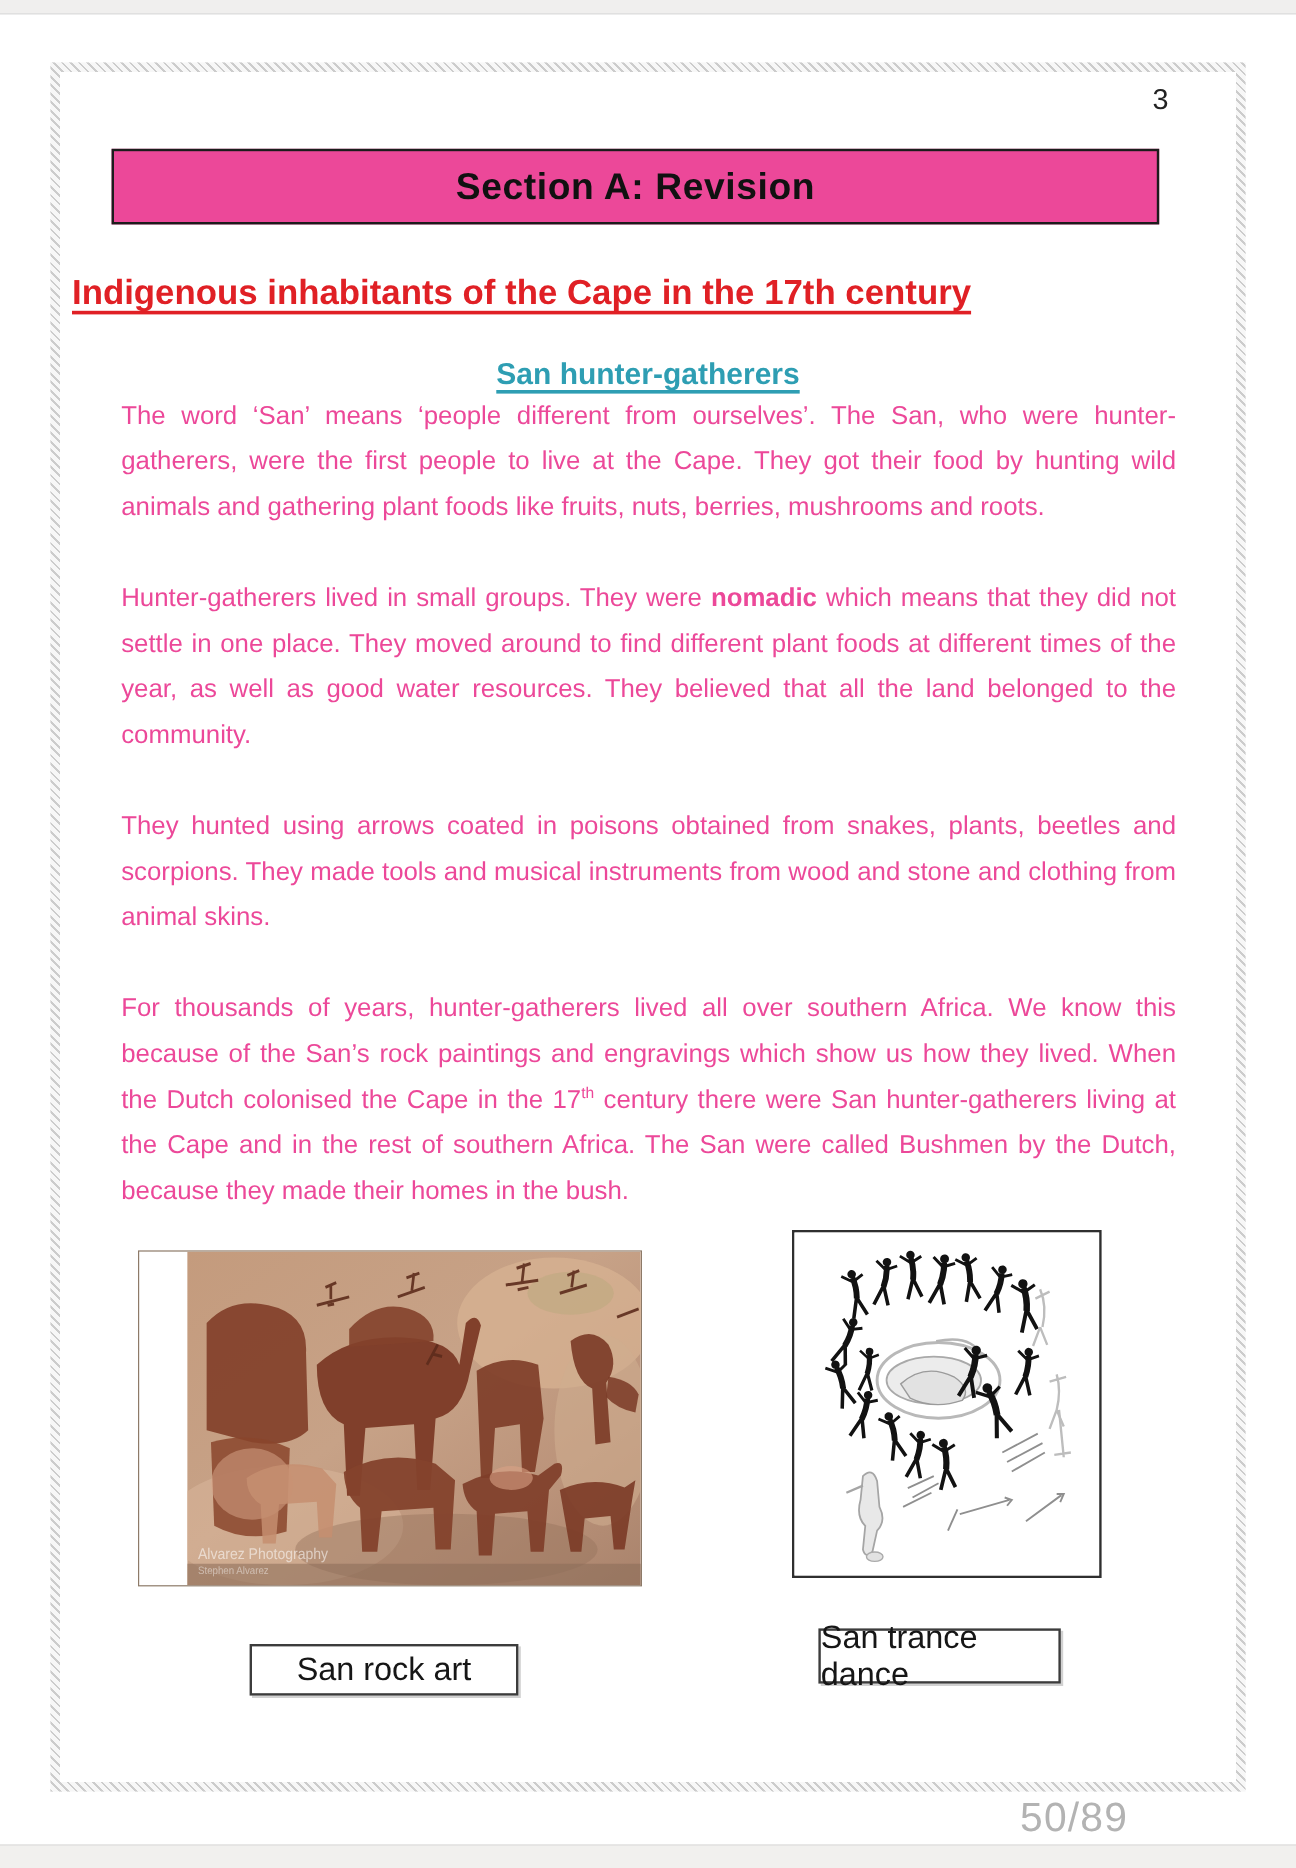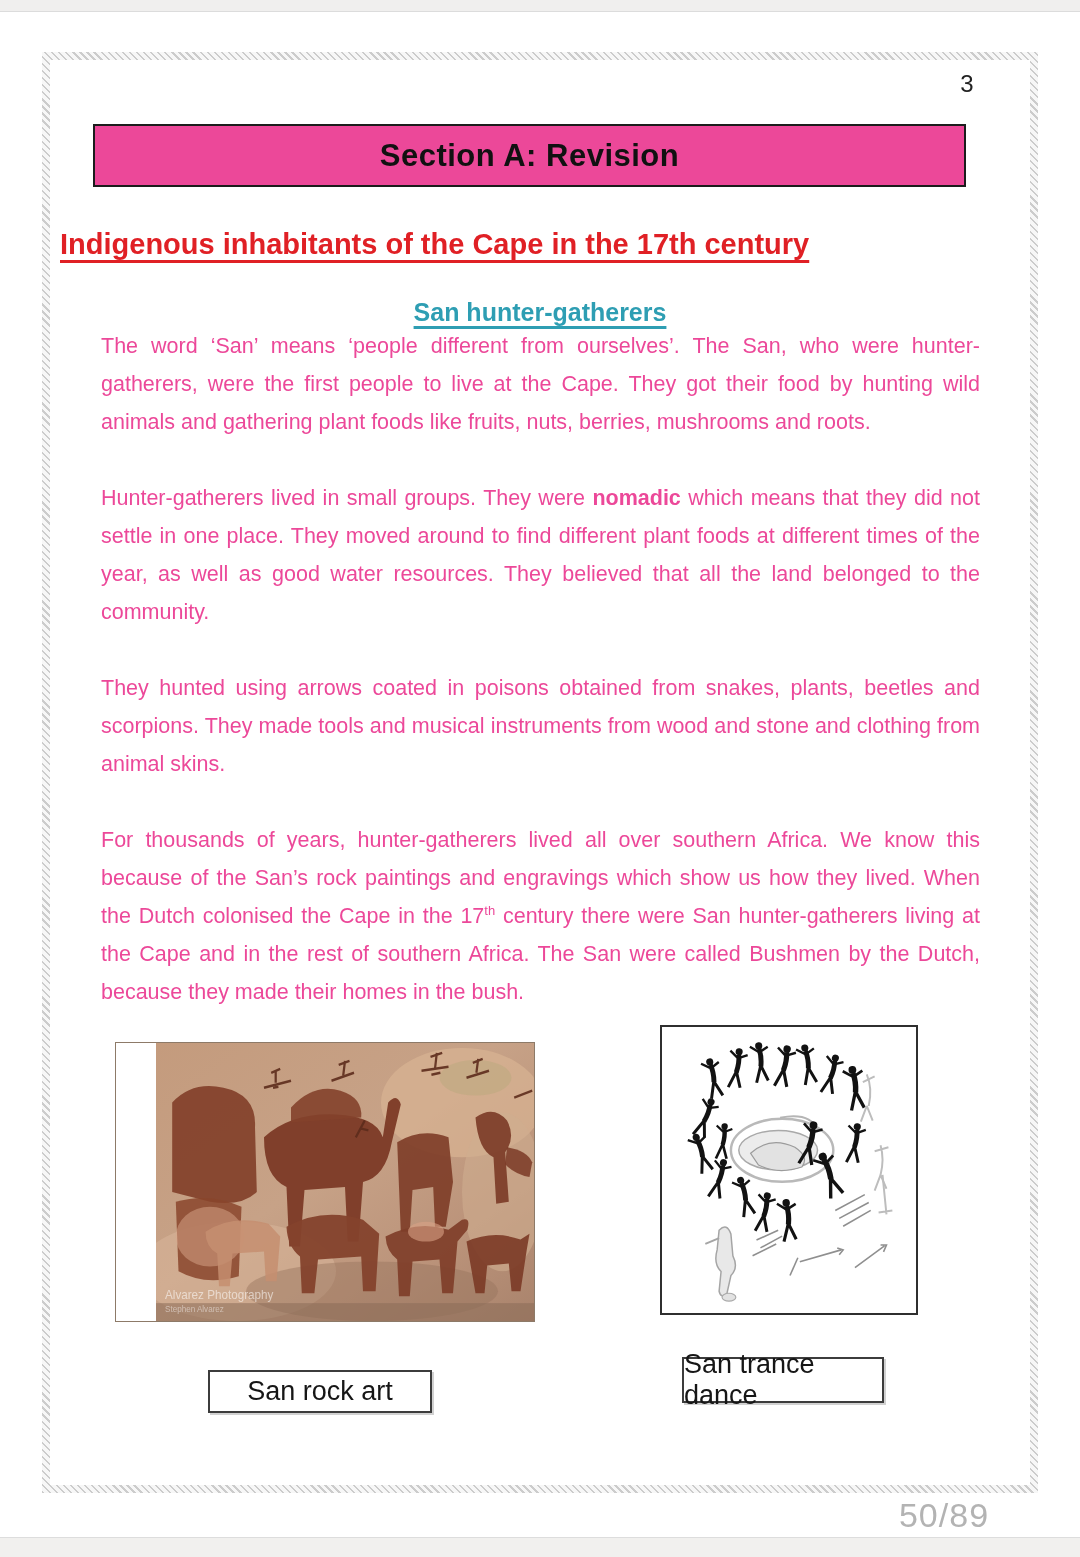--- a/index.html
+++ b/index.html
@@ -42,21 +42,21 @@
   .figure-trance { left:660px; top:1025px; width:258px; height:290px;
     background:#ffffff; border:2px solid #2f2f2f; }
   .figure-rock-art svg, .figure-trance svg { display:block; width:100%; height:100%; }
 
   .caption { border:2px solid #3c3c3c; display:flex; align-items:center;
     justify-content:center; font-size:27px; color:#161616; background:#fff;
     box-shadow:2px 2px 0 rgba(0,0,0,.18); }
   .caption-left  { left:208px; top:1370px; width:224px; height:43px; }
   .caption-right { left:682px; top:1357px; width:202px; height:46px; }
 
-  .page-indicator { left:850px; top:1496px; width:188px; text-align:center;
+  .page-indicator { left:850px; top:1496px; width:188px; text-align:left;
     font-size:34px; color:#b3b3b3; letter-spacing:1px; }
 </style>
 </head>
 <body>
 
 <div class="abs top-edge-bar"></div>
 
 <div class="abs page-frame">
   <div class="page-inner"></div>
 </div>

